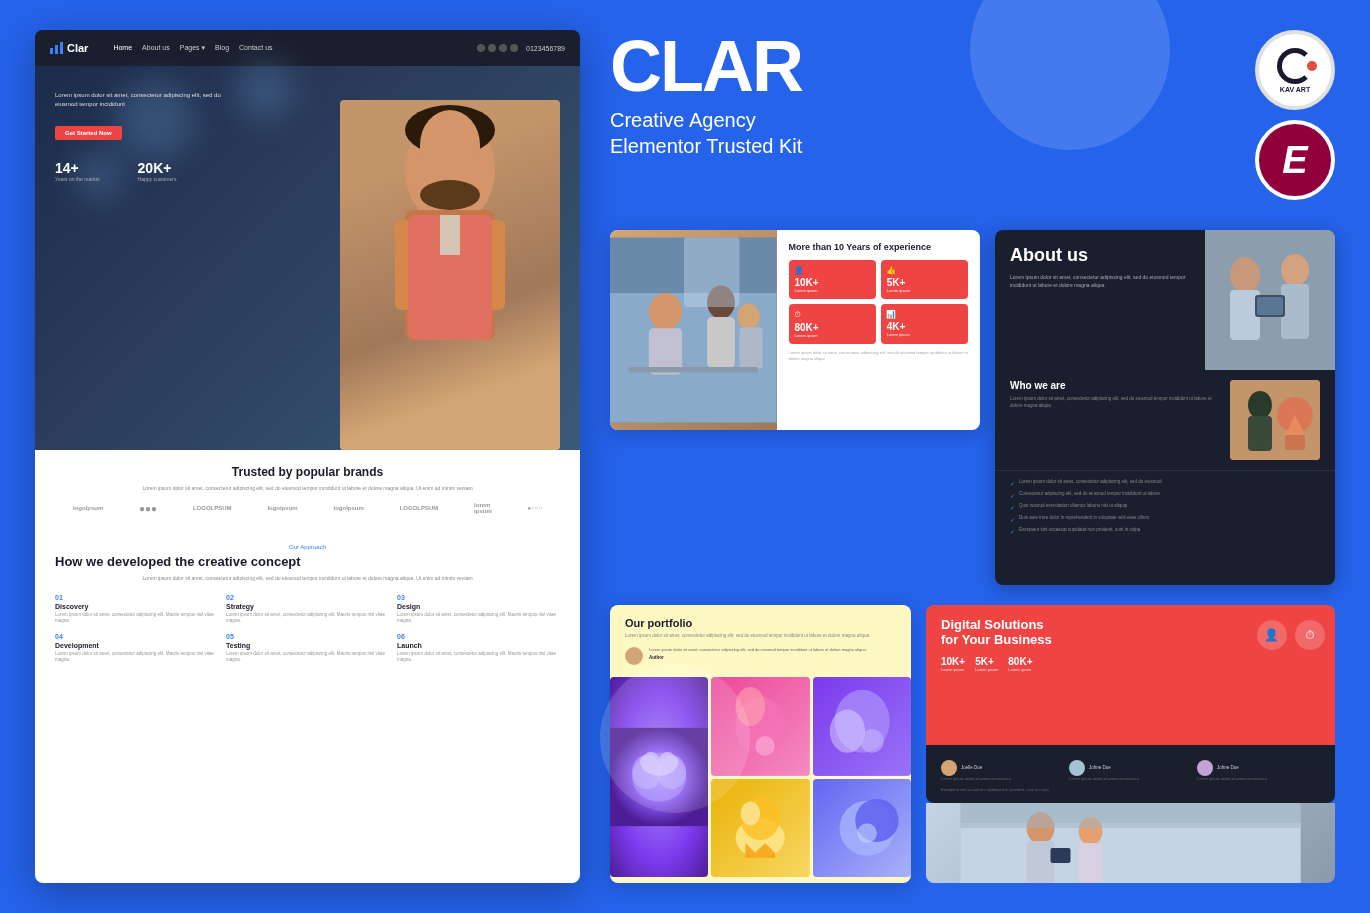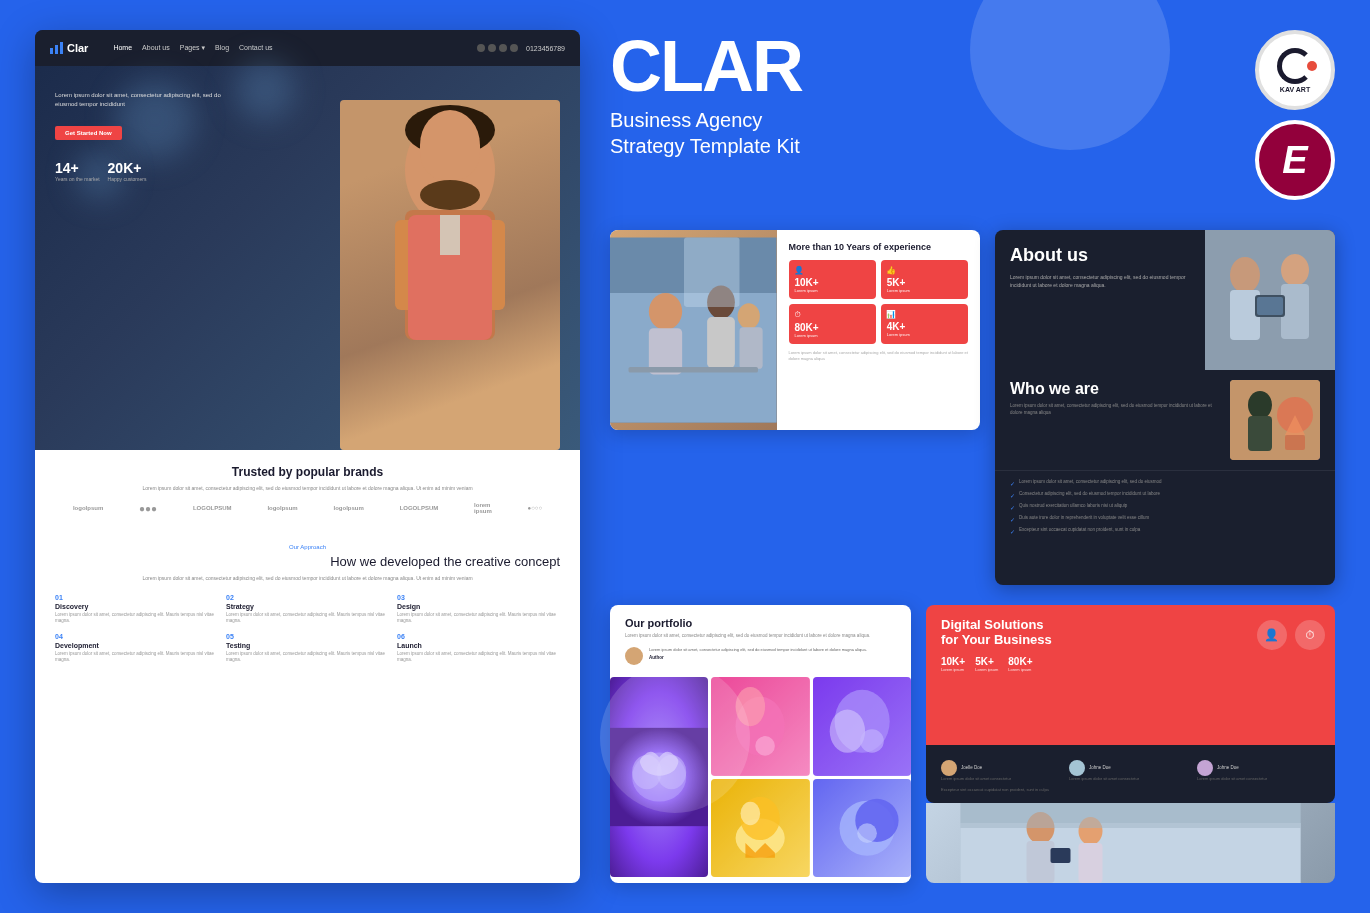--- a/index.html
+++ b/index.html
@@ -136,21 +136,21 @@
       color: white;
       font-size: 6px;
       padding: 4px 10px;
       border-radius: 2px;
       display: inline-block;
       font-weight: bold;
     }
 
     .hero-stats {
       display: flex;
-      gap: 8px;
+      gap: 38px;
       margin-top: 20px;
     }
 
     .hero-stat .num {
       font-size: 14px;
       font-weight: 900;
       color: white;
     }
     .hero-stat .label {
       font-size: 5px;
@@ -230,23 +230,23 @@
 
     .approach-label {
       color: #3b82f6;
       font-size: 6px;
       text-align: center;
       margin-bottom: 4px;
     }
 
     .approach-title {
       font-size: 13px;
-      font-weight: 400;
+      font-weight: 700;
       color: #1a1a2e;
-      text-align: right;
+      text-align: left;
       margin-bottom: 6px;
     }
 
     .approach-subtitle {
       font-size: 5px;
       color: #888;
       text-align: center;
       line-height: 1.4;
       margin-bottom: 12px;
     }
@@ -478,21 +478,21 @@
       display: flex;
       gap: 10px;
       border-bottom: 1px solid #2a2f3e;
     }
 
     .about-who-text {
       flex: 1;
     }
 
     .about-who-title {
-      font-size: 16px;
+      font-size: 10px;
       font-weight: 700;
       color: white;
       margin-bottom: 5px;
     }
 
     .about-who-desc {
       font-size: 4.5px;
       color: #888;
       line-height: 1.5;
     }
@@ -531,21 +531,21 @@
 
     
     .lower-preview {
       display: flex;
       gap: 15px;
     }
 
     
     .portfolio-card {
       flex: 1;
-      background: #ffffff;
+      background: #fef9c3;
       border-radius: 8px;
       overflow: hidden;
       box-shadow: 0 4px 20px rgba(0,0,0,0.2);
     }
 
     .portfolio-header {
       padding: 12px 15px;
     }
 
     .portfolio-title {
@@ -907,22 +907,22 @@
       </div>
     </div>
   </div>
 
   <div class="right-column">
 
     <div class="brand-area">
       <div class="brand-text">
         <div class="brand-name">CLAR</div>
         <div class="brand-tagline">
-          <span>Business Agency</span><br>
-          <span>Strategy Template Kit</span>
+          <span>Creative Agency</span><br>
+          <span>Elementor Trusted Kit</span>
         </div>
       </div>
       <div class="badges-area">
 
         <div class="badge badge-kav">
           <div class="badge-kav-inner">
             <div style="position:relative;width:36px;height:36px;margin:0 auto;">
               <div style="width:36px;height:36px;border:5px solid #1a1a2e;border-radius:50%;border-right-color:transparent;box-sizing:border-box;"></div>
               <div style="position:absolute;top:50%;right:-4px;transform:translateY(-50%);width:10px;height:10px;background:#e74c3c;border-radius:50%;"></div>
             </div>

